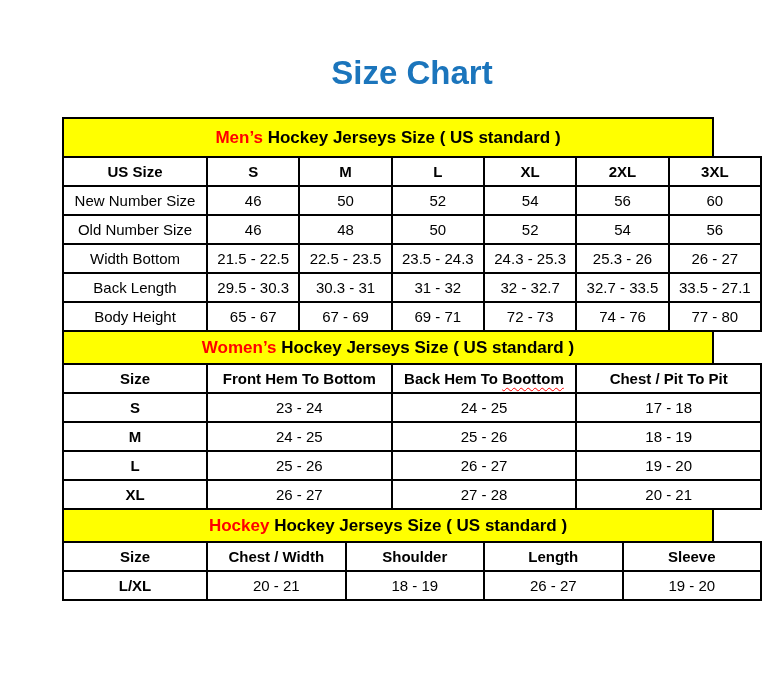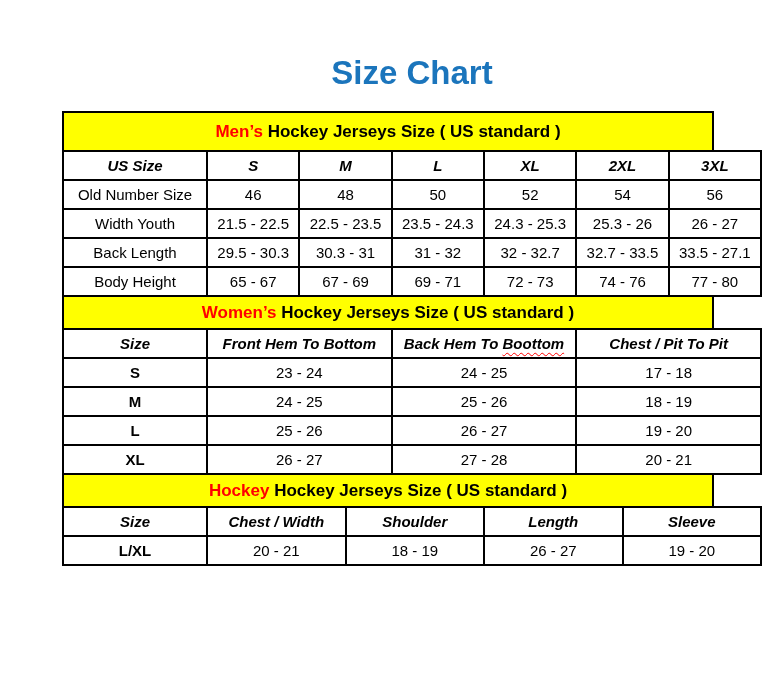--- a/index.html
+++ b/index.html
@@ -13,21 +13,21 @@
   body {
     font-family: "Liberation Sans", sans-serif;
     color: #000;
     -webkit-font-smoothing: antialiased;
   }
   .page-title {
     text-align: center;
     color: var(--title_blue, #1B75BC);
     font-size: 33px;
     font-weight: bold;
-    margin: 56px 0 22px 0;
+    margin: 56px 0 28px 0;
     line-height: 1;
     padding-left: 48px;
   }
   .chart-wrap {
     width: 652px;
     margin: 12px auto;
   }
   .section-banner {
     border: 2px solid var(--border_black, #000);
     background: var(--banner_yellow, #FFFF00);
@@ -49,21 +49,21 @@
   th, td {
     border: 2px solid var(--border_black, #000);
     text-align: center;
     vertical-align: middle;
     font-size: 15px;
     padding: 4px 2px;
     height: 19px;
     line-height: 1.15;
     background: #fff;
   }
-  th { font-weight: bold; font-style: italic; }
+  th { font-weight: bold; }
   td { font-weight: normal; }
   
   table[data-section="1"] td:first-child,
   table[data-section="2"] td:first-child { font-weight: bold; }
   col.c-label { width: 144px; }
   .squiggle {
     text-decoration: underline;
     text-decoration-style: wavy;
     text-decoration-color: var(--accent_red, #C00000);
     text-decoration-thickness: 1px;
@@ -92,30 +92,39 @@
             <th>S</th>
             <th>M</th>
             <th>L</th>
             <th>XL</th>
             <th>2XL</th>
             <th>3XL</th>
           </tr>
         </thead>
       <tbody>
           <tr>
+            <td>New Number Size</td>
+            <td>46</td>
+            <td>50</td>
+            <td>52</td>
+            <td>54</td>
+            <td>56</td>
+            <td>60</td>
+          </tr>
+          <tr>
             <td>Old Number Size</td>
             <td>46</td>
             <td>48</td>
             <td>50</td>
             <td>52</td>
             <td>54</td>
             <td>56</td>
           </tr>
           <tr>
-            <td>Width Youth</td>
+            <td>Width Bottom</td>
             <td>21.5 - 22.5</td>
             <td>22.5 - 23.5</td>
             <td>23.5 - 24.3</td>
             <td>24.3 - 25.3</td>
             <td>25.3 - 26</td>
             <td>26 - 27</td>
           </tr>
           <tr>
             <td>Back Length</td>
             <td>29.5 - 30.3</td>

